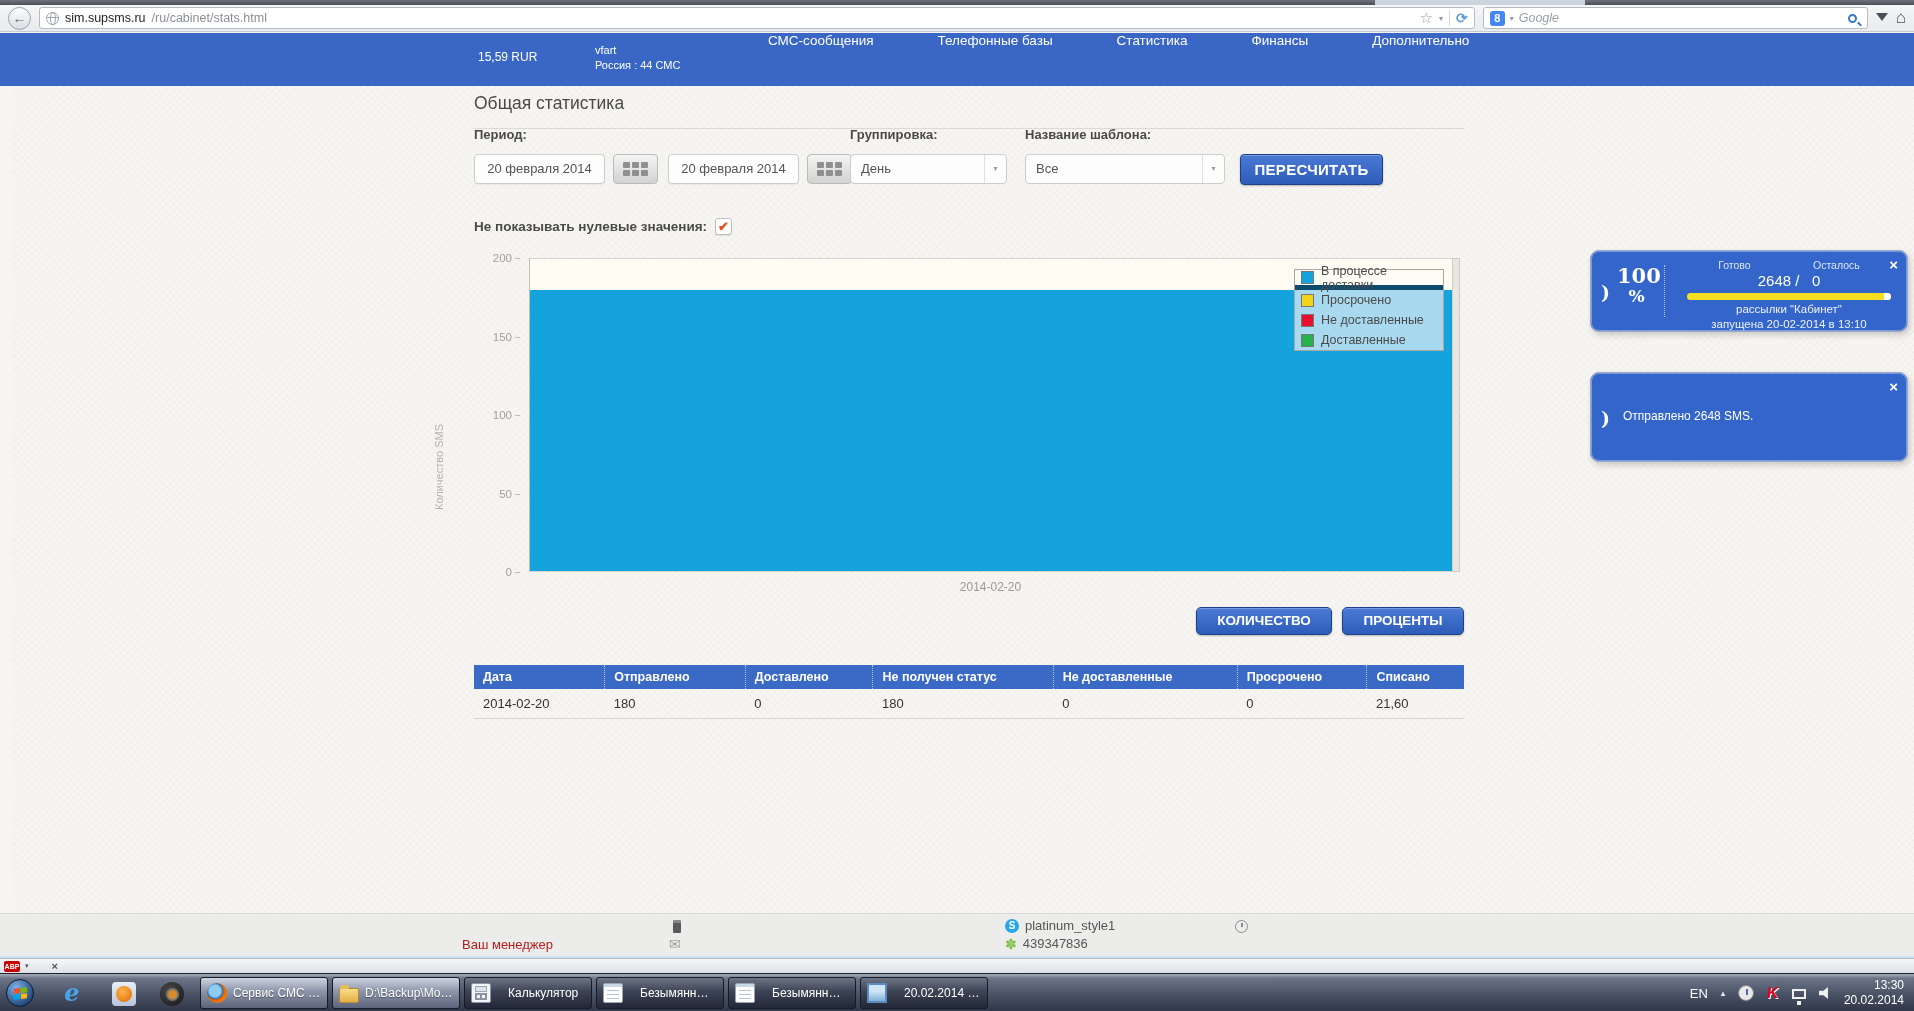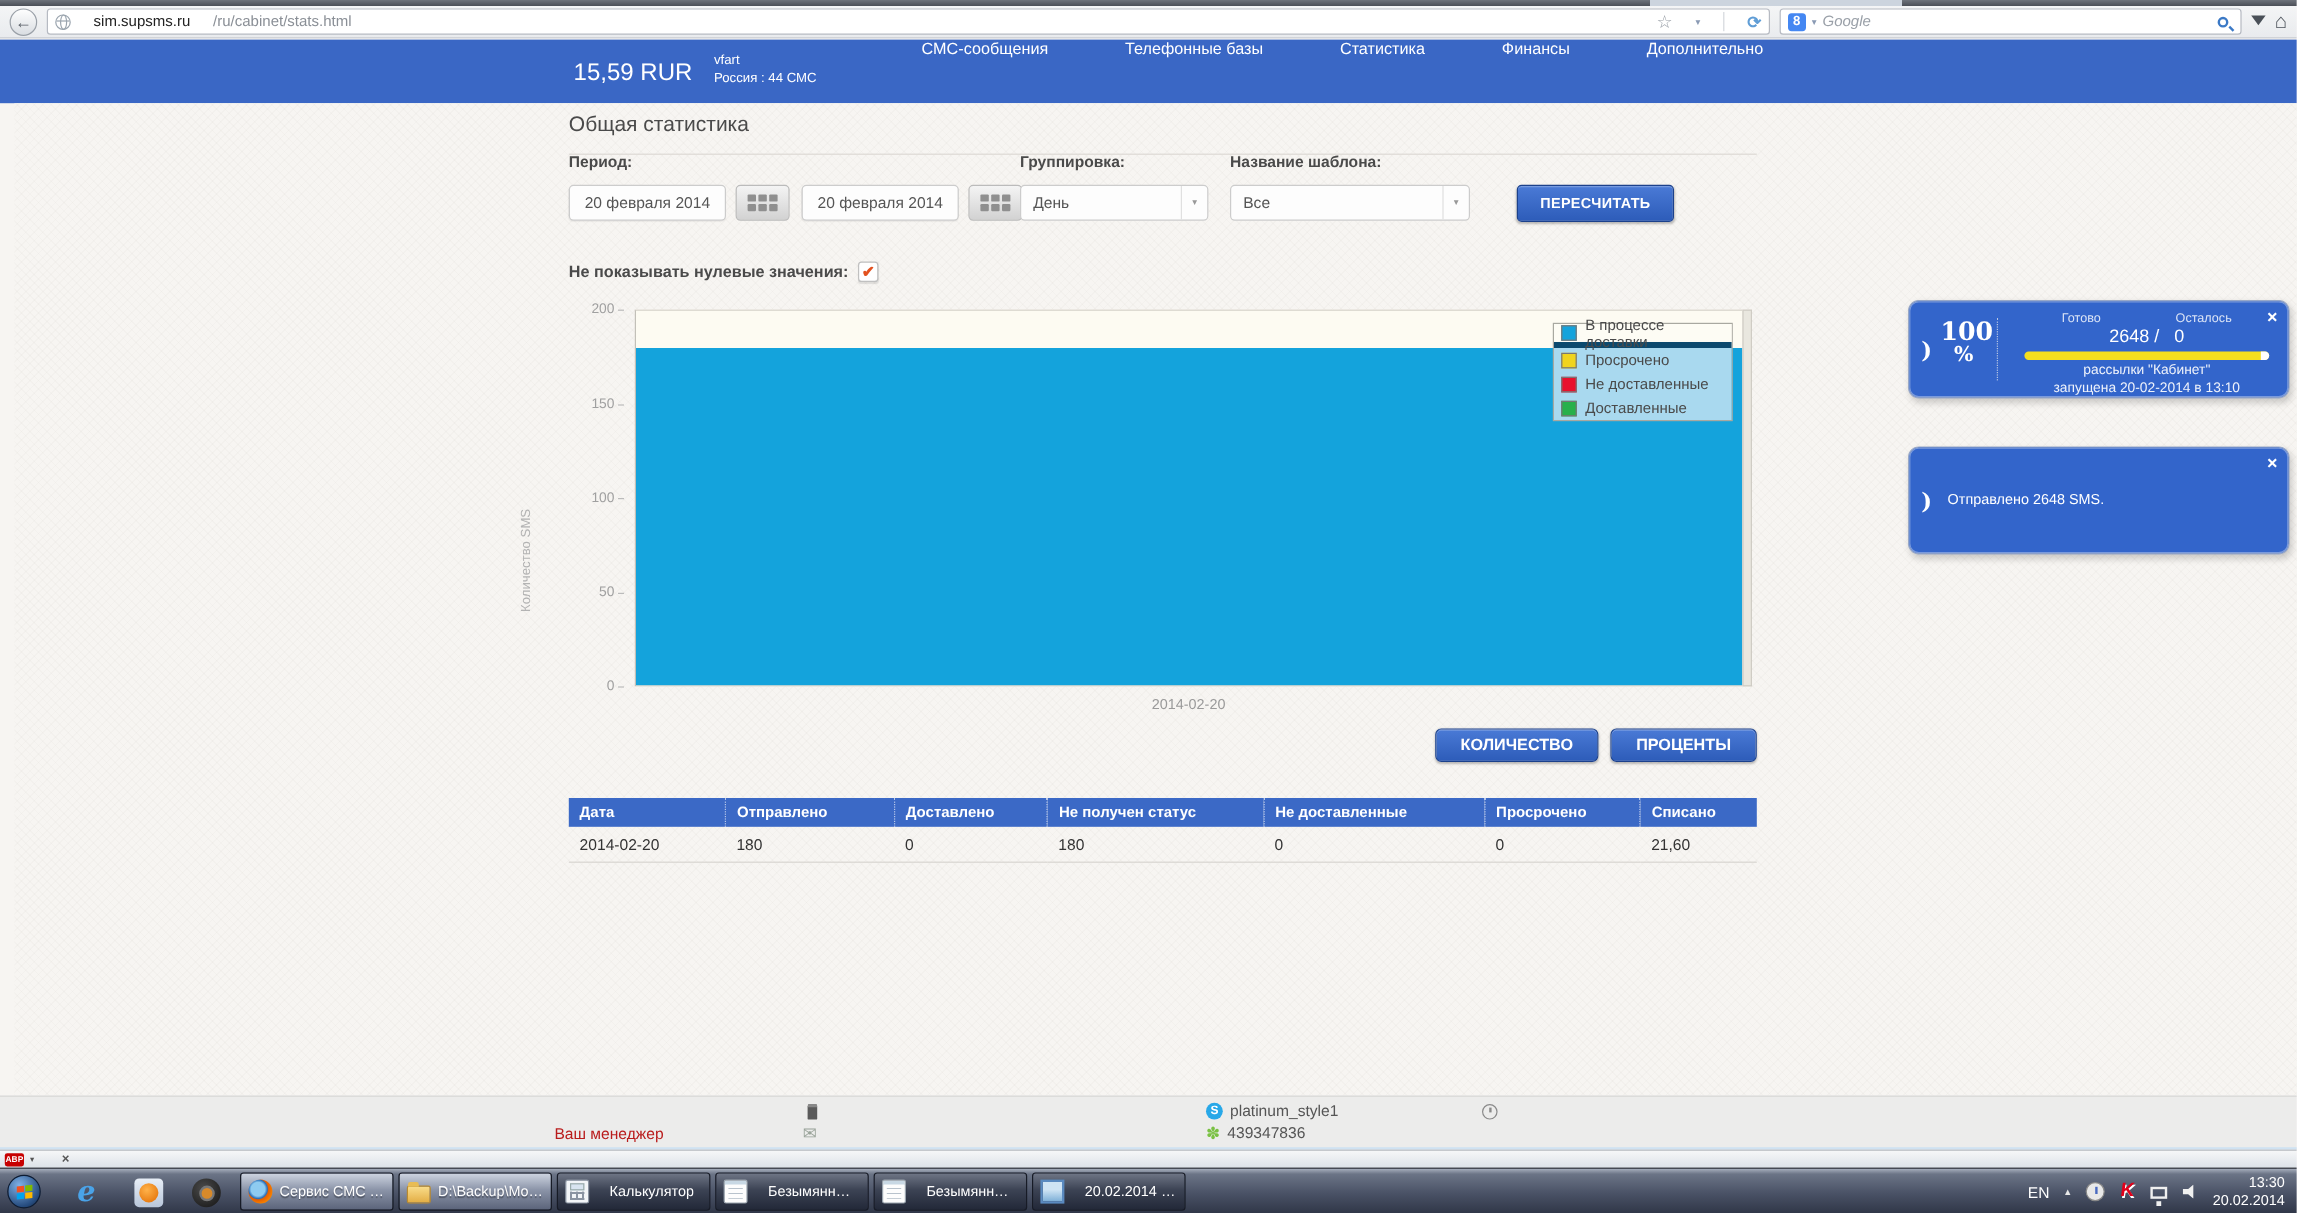--- a/index.html
+++ b/index.html
@@ -10,21 +10,21 @@
   #tabstrip { position:absolute; left:0; top:0; width:1914px; height:5px;
     background:linear-gradient(#6e737b,#4b4f57);}
   #tabstrip .active-tab { position:absolute; left:1375px; top:0; width:210px; height:5px; background:#ccd4de; }
   #urlrow { position:absolute; left:0; top:5px; width:1914px; height:27px;
     background:linear-gradient(#f4f5f6,#e9ebee); border-bottom:1px solid #c7cbd1;
     display:flex; align-items:center; padding:0 8px; gap:8px; }
   .back-btn { width:23px; height:23px; border-radius:50%; border:1px solid #9aa0a8;
     background:linear-gradient(#fefefe,#d9dde2); color:#5a6068; font-size:14px; line-height:21px;
     text-align:center; font-weight:bold; flex:0 0 auto; }
   .url-field { flex:1; height:22px; background:#fff; border:1px solid #b6bac2; border-radius:3px;
-    display:flex; align-items:center; padding:0 6px; gap:19px; font-size:12.5px; color:#333; }
+    display:flex; align-items:center; padding:0 6px; gap:6px; font-size:12.5px; color:#333; }
   .globe-icon { width:13px; height:13px; border:1.5px solid #9aa4ae; border-radius:50%; position:relative; flex:0 0 auto;}
   .globe-icon::before { content:""; position:absolute; left:0; right:0; top:4.5px; border-top:1px solid #9aa4ae;}
   .globe-icon::after { content:""; position:absolute; left:3px; top:-1px; width:4px; height:11px; border:1px solid #9aa4ae; border-radius:50%;}
   .url-host { color:#222; }
   .url-path { color:#8a8f96; }
   .url-spacer { flex:1; }
   .star-icon { color:#9aa0a8; font-size:15px; }
   .tiny-caret { color:#8a9ab4; font-size:8px; }
   .url-divider { width:1px; height:16px; background:#d4d7dc; }
   .reload-icon { color:#5f9dd6; font-size:14px; font-weight:bold; }
@@ -34,21 +34,21 @@
     font-weight:bold; text-align:center; line-height:15px; }
   .search-placeholder { font-style:italic; color:#9aa0a8; font-size:12.5px; flex:1; }
   .magnifier-icon { width:9px; height:9px; border:2px solid #3b79c6; border-radius:50%; position:relative; margin-right:4px;}
   .magnifier-icon::after { content:""; position:absolute; left:7px; top:7px; width:5px; height:2px; background:#3b79c6; transform:rotate(45deg);}
   .dl-icon { width:0; height:0; border:6px solid transparent; border-top:8px solid #4a5058; margin-top:4px; position:relative;}
   .home-icon { color:#4a5058; font-size:17px; }
 
   
   #navbar { position:absolute; left:0; top:33px; width:1914px; height:53px; background:#3a67c5; color:#fff;
     display:flex; align-items:center; }
-  .nav-balance { position:absolute; left:478px; top:17px; font-size:20px; }
+  .nav-balance { position:absolute; left:478px; top:17px; font-size:12px; }
   .nav-user { position:absolute; left:595px; top:10px; font-size:11px; line-height:15px; }
   #nav-menu { position:absolute; left:768px; top:0; height:53px; display:flex; align-items:flex-start; gap:64px; }
   .nav-item { font-size:13.5px; color:#fff; cursor:pointer; white-space:nowrap; }
 
   
   #content { position:absolute; left:12px; top:86px; width:1914px; height:827px;
     background-color:#f7f5f2;
     background-image:repeating-linear-gradient(45deg, rgba(170,165,155,.05) 0 1px, transparent 1px 5px),
                      repeating-linear-gradient(-45deg, rgba(170,165,155,.05) 0 1px, transparent 1px 5px); }
   .page-title { position:absolute; left:462px; top:7px; width:990px; font-size:17.5px; color:#4a4a4a;
@@ -59,21 +59,21 @@
   .cal-btn { position:absolute; width:45px; height:30px; border:1px solid #bbb; border-radius:4px;
     background:linear-gradient(#f4f4f4,#d2d2d2); display:grid; grid-template-columns:repeat(3,7px);
     grid-template-rows:repeat(2,6px); gap:2px; place-content:center; }
   .cal-btn span { background:#8f8f8f; border-radius:1px; }
   .select-box { position:absolute; height:30px; background:#fdfdfd; border:1px solid #ccc; border-radius:4px;
     font-size:13px; color:#555; line-height:28px; padding-left:10px; }
   .select-caret { position:absolute; right:0; top:0; width:22px; height:28px; border-left:1px solid #e0e0e0;
     color:#999; font-size:8px; text-align:center; line-height:28px; }
   .btn-blue { background:linear-gradient(#4a7ad6,#2d5cb9); border:1px solid #1c418c; border-radius:4px;
     color:#fff; font-weight:bold; text-align:center; box-shadow:inset 0 1px 0 rgba(255,255,255,.25), 0 1px 2px rgba(0,0,0,.25); }
-  #recalc-btn { position:absolute; left:1228px; top:68px; width:131px; height:31px; font-size:12px; line-height:29px; letter-spacing:.3px;margin-left:24px;}
+  #recalc-btn { position:absolute; left:1228px; top:68px; width:143px; height:31px; font-size:15px; line-height:29px; letter-spacing:.3px;}
   .checkbox-row { position:absolute; left:462px; top:132px; font-size:13.5px; font-weight:bold; color:#4a4a4a; display:flex; gap:8px; align-items:center;}
   .checkbox { width:17px; height:17px; background:#fff; border:1px solid #c0c0c0; border-radius:3px;
     color:#e2511f; font-size:13px; line-height:16px; text-align:center; font-weight:bold; box-shadow:0 1px 1px rgba(0,0,0,.1);}
 
   
   #ylabel { position:absolute; left:372px; top:320px; width:110px; transform:rotate(-90deg) translate(-50%,0);
     transform-origin:center; font-size:11px; color:#b3b3b3; text-align:center; }
   #yticks { position:absolute; left:440px; top:172px; width:68px; height:314px; }
   .ytick { position:absolute; right:0; transform:translateY(-50%); font-size:11.5px; color:#a0a0a0; padding-right:8px; }
   .ytick::after { content:""; position:absolute; right:0; top:50%; width:5px; border-top:1px solid #bbb; }

